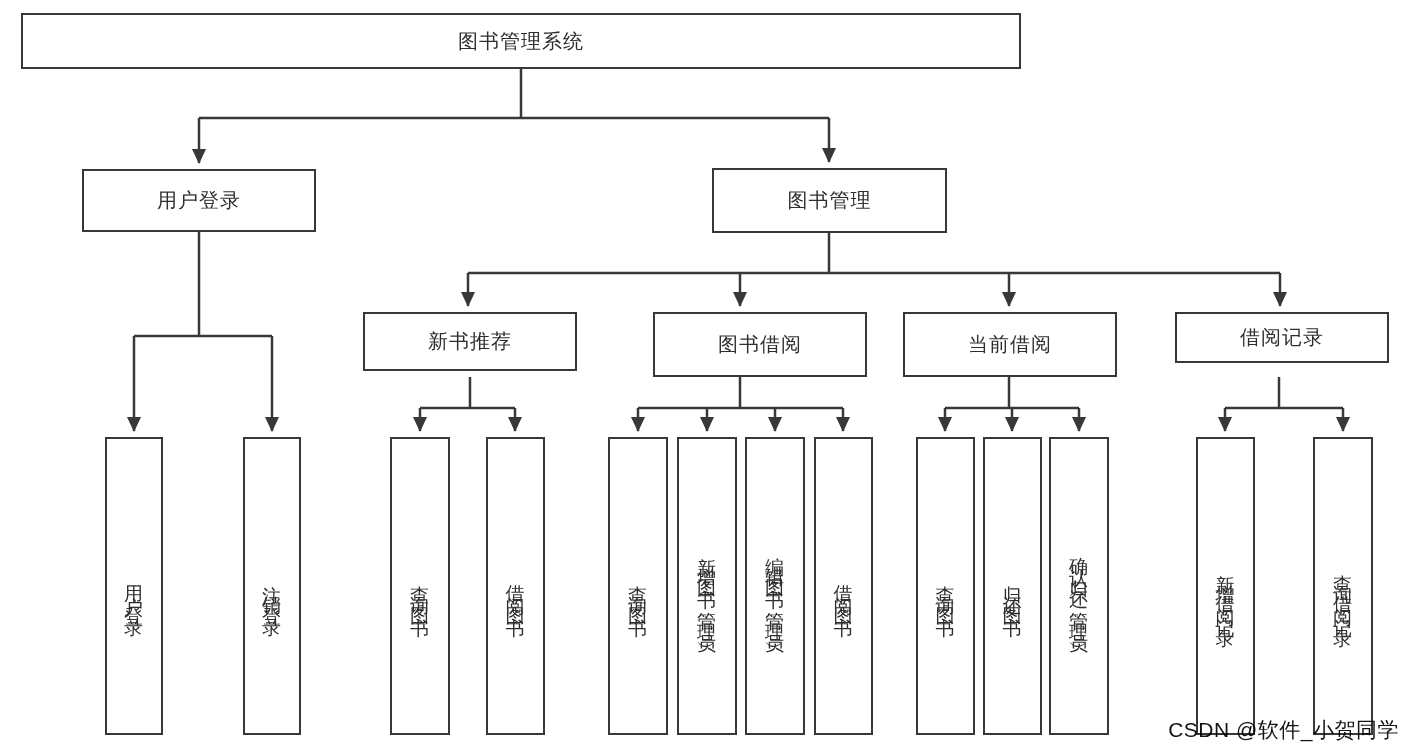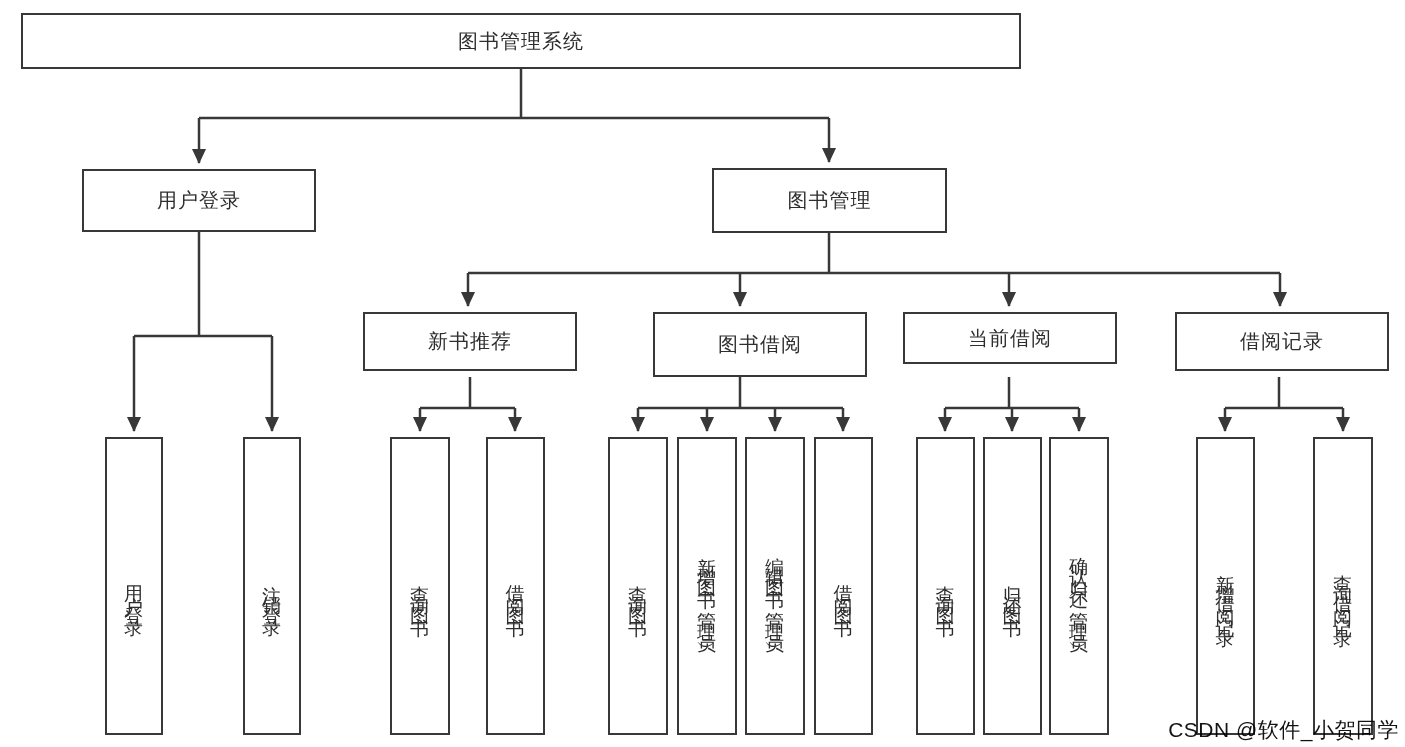--- a/index.html
+++ b/index.html
@@ -37,22 +37,22 @@
     margin-bottom: -11px;
     line-height: 1;
     white-space: nowrap;
   }
   
   .n-root            { left: 21px;   top: 13px;  width: 1000px; height: 56px; }
   .n-user-login      { left: 82px;   top: 169px; width: 234px;  height: 63px; }
   .n-book-mgmt       { left: 712px;  top: 168px; width: 235px;  height: 65px; }
   .n-new-books       { left: 363px;  top: 312px; width: 214px;  height: 59px; }
   .n-book-borrow     { left: 633px;  top: 312px; width: 214px;  height: 65px; margin-left: 20px; }
-  .n-current-borrow  { left: 903px;  top: 312px; width: 214px;  height: 52px; }
-  .n-borrow-records  { left: 1175px; top: 312px; width: 214px;  height: 59px; }
+  .n-current-borrow  { left: 903px;  top: 312px; width: 214px;  height: 65px; }
+  .n-borrow-records  { left: 1175px; top: 312px; width: 214px;  height: 51px; }
   .n-a1 { left: 105px;  top: 437px; width: 58px; height: 298px; }
   .n-a2 { left: 243px;  top: 437px; width: 58px; height: 298px; }
   .n-b1 { left: 390px;  top: 437px; width: 60px; height: 298px; }
   .n-b2 { left: 486px;  top: 437px; width: 59px; height: 298px; }
   .n-c1 { left: 608px;  top: 437px; width: 60px; height: 298px; }
   .n-c2 { left: 677px;  top: 437px; width: 60px; height: 298px; }
   .n-c3 { left: 745px;  top: 437px; width: 60px; height: 298px; }
   .n-c4 { left: 814px;  top: 437px; width: 59px; height: 298px; }
   .n-d1 { left: 916px;  top: 437px; width: 59px; height: 298px; }
   .n-d2 { left: 983px;  top: 437px; width: 59px; height: 298px; }

